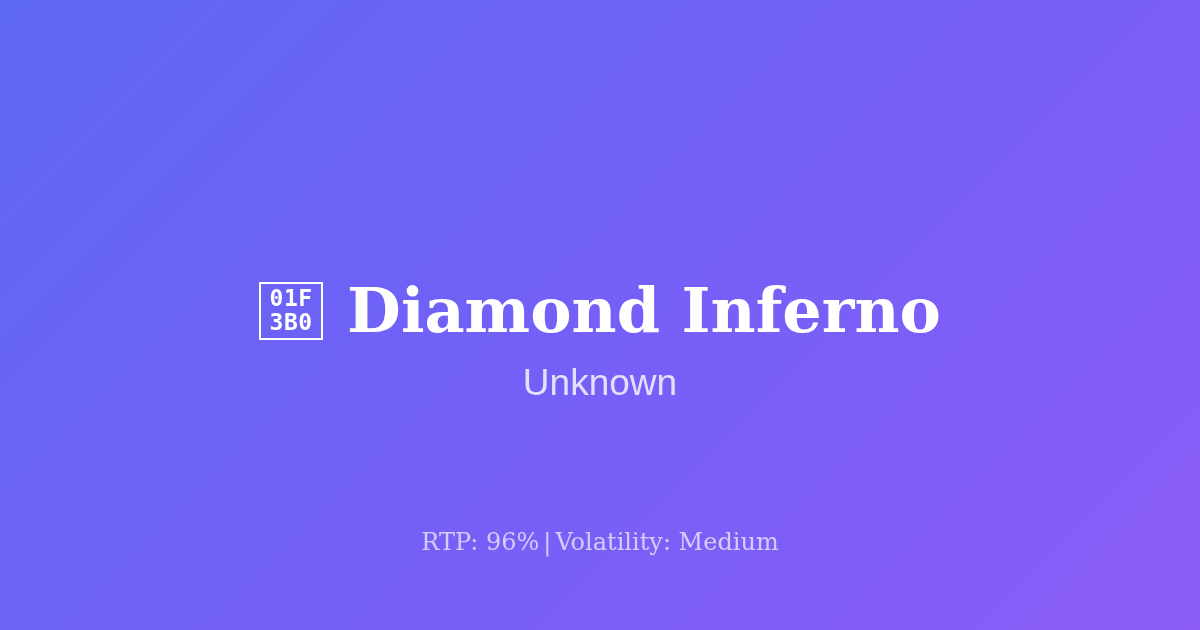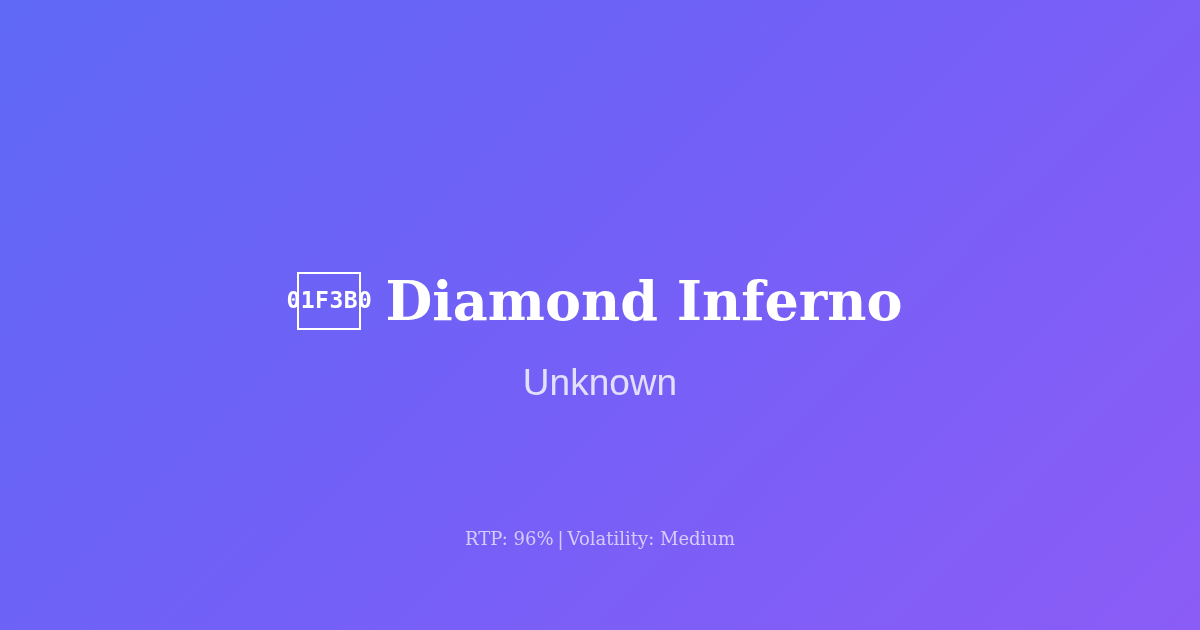--- a/index.html
+++ b/index.html
@@ -37,21 +37,21 @@
     align-items: center;
     justify-content: center;
     gap: 24px;
     line-height: 1;
     white-space: nowrap;
   }
 
   
   .tofu-glyph {
     display: inline-flex;
-    flex-direction: row;
+    flex-direction: column;
     align-items: center;
     justify-content: center;
     width: 64px;
     height: 58px;
     box-sizing: border-box;
     border: 2px solid #ffffff;
     padding: 2px 16px;
     font-family: "DejaVu Sans Mono", "Liberation Mono", monospace;
     font-size: 23px;
     font-weight: 700;
@@ -60,21 +60,21 @@
     line-height: 1.02;
     flex: none;
   }
 
   .tofu-glyph span {
     display: block;
   }
 
   .game-title {
     font-family: "DejaVu Serif", "Liberation Serif", serif;
-    font-size: 54px;
+    font-size: 62px;
     font-weight: 700;
     color: #ffffff;
     letter-spacing: 0px;
     line-height: 1;
   }
 
   
   .provider {
     position: absolute;
     top: 364px;
@@ -89,21 +89,21 @@
   }
 
   
   .meta-line {
     position: absolute;
     top: 528px;
     left: 0;
     right: 0;
     text-align: center;
     font-family: "DejaVu Serif", "Liberation Serif", serif;
-    font-size: 18px;
+    font-size: 24px;
     font-weight: 400;
     color: rgba(255, 255, 255, 0.68);
     line-height: 1.2;
     white-space: nowrap;
   }
 
   .meta-line .meta-sep {
     padding: 0 4px;
   }
 </style>

